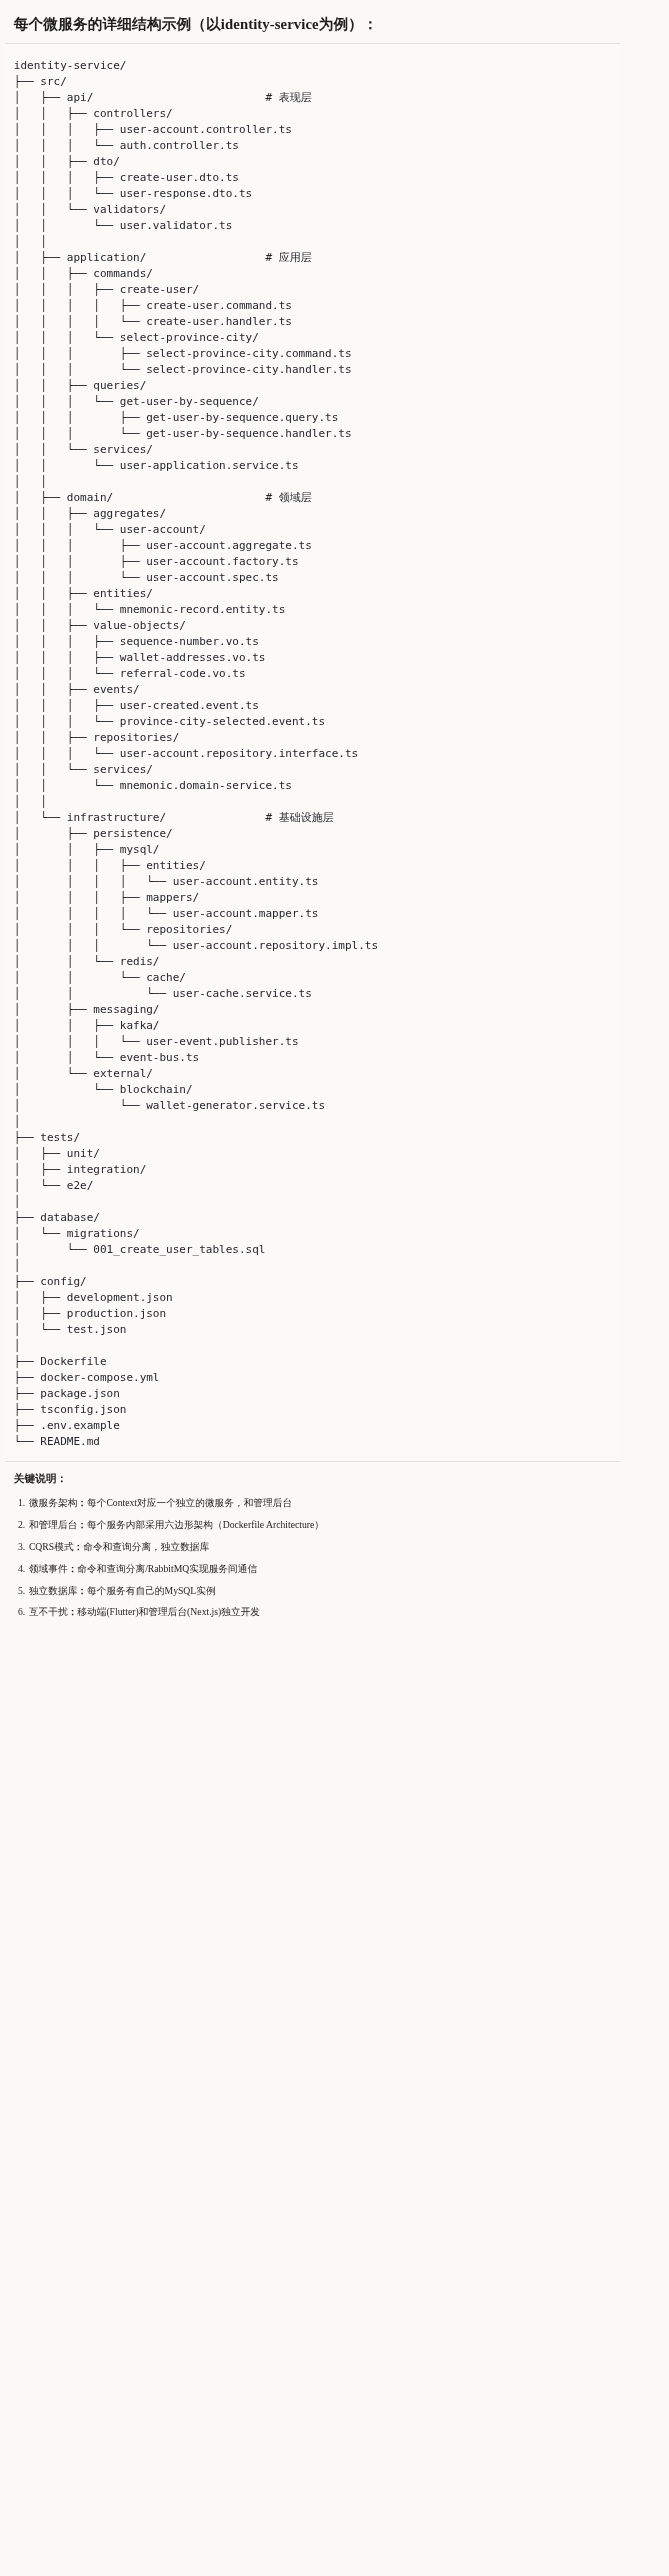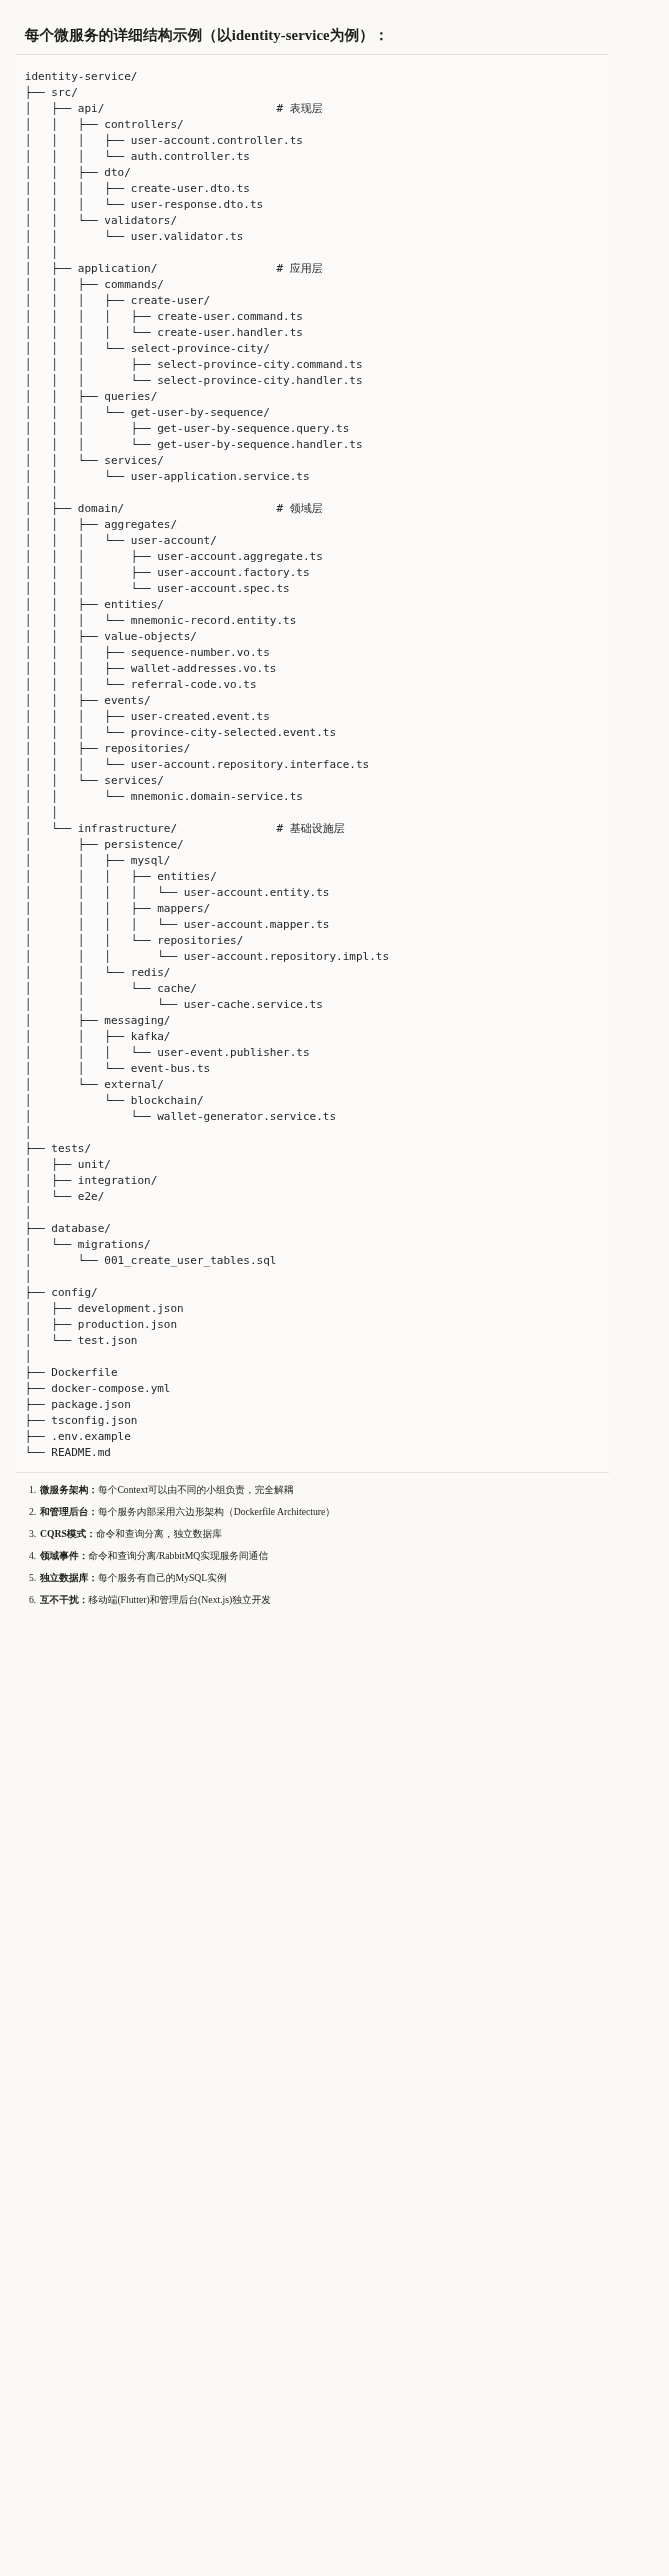--- a/index.html
+++ b/index.html
@@ -4,21 +4,21 @@
 <style>
   * { box-sizing: border-box; }
   html, body { margin: 0; padding: 0; }
   body {
     width: 669px;
     background: #faf9f7;
     font-family: "Liberation Serif", "DejaVu Serif", serif;
     color: #1d1d1b;
     -webkit-font-smoothing: antialiased;
   }
-  .page { width: 625px; padding: 16px; }
+  .page { width: 625px; padding: 5px; }
 
   
   .doc-heading {
     font-family: "Liberation Serif", "DejaVu Serif", serif;
     font-weight: bold;
     font-size: 14.7px;
     line-height: 1.4;
     letter-spacing: 0.1px;
     padding: 8.8px 8.8px 8.8px 8.8px;
     margin: 0;
@@ -63,21 +63,21 @@
   ol.kp-list {
     margin: 0;
     padding: 0 0 0 13.8px;
     font-size: 9.7px;
     line-height: 1.55;
   }
   ol.kp-list li {
     margin: 0 0 6.9px 0;
     padding-left: 1.3px;
   }
-  ol.kp-list li .kp-term { font-weight: bold; }
+  ol.kp-list li .kp-term { font-weight: normal; }
   ol.kp-list li .kp-sep  { font-weight: bold; }
 
   .closing {
     padding: 3.8px 8.8px 11.3px 8.8px;
     font-size: 9.4px;
     line-height: 1.6;
   }
 </style>
 </head>
 <body>
@@ -174,24 +174,25 @@
 ├── docker-compose.yml
 ├── package.json
 ├── tsconfig.json
 ├── .env.example
 └── README.md</pre>
   </div>
 
   <hr class="rule">
 
   <div class="keypoints">
+    <div class="kp-title">关键说明：</div>
 
     <ol class="kp-list">
       <li>
-        <span class="kp-term">微服务架构</span><span class="kp-sep">：</span><span class="kp-desc">每个Context可以由不同的小组负责，完全解耦</span>
+        <span class="kp-term">微服务架构</span><span class="kp-sep">：</span><span class="kp-desc">每个Context对应一个独立的微服务，和管理后台</span>
       </li>
       <li>
         <span class="kp-term">和管理后台</span><span class="kp-sep">：</span><span class="kp-desc">每个服务内部采用六边形架构（Dockerfile Architecture）</span>
       </li>
       <li>
         <span class="kp-term">CQRS模式</span><span class="kp-sep">：</span><span class="kp-desc">命令和查询分离，独立数据库</span>
       </li>
       <li>
         <span class="kp-term">领域事件</span><span class="kp-sep">：</span><span class="kp-desc">命令和查询分离/RabbitMQ实现服务间通信</span>
       </li>

